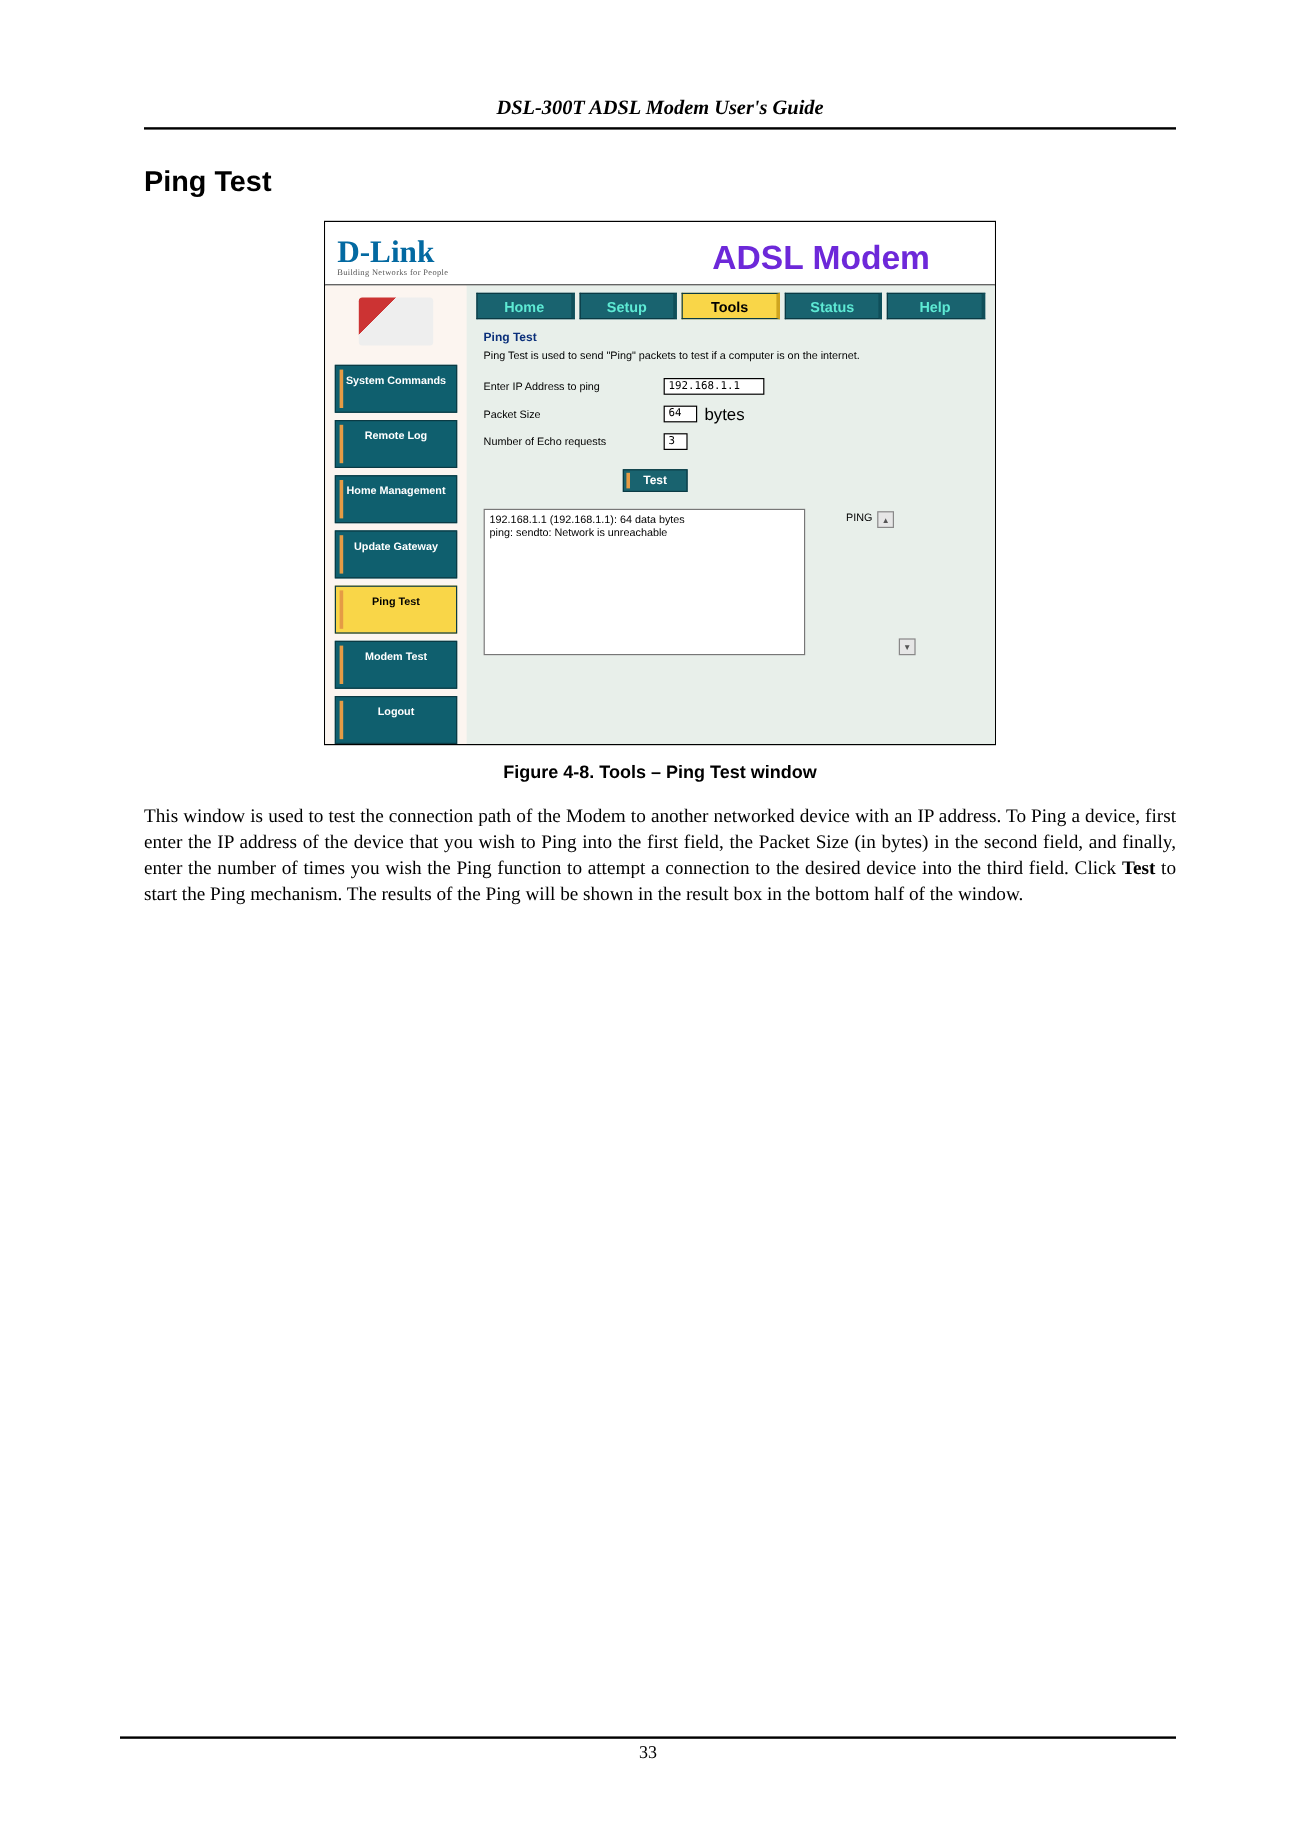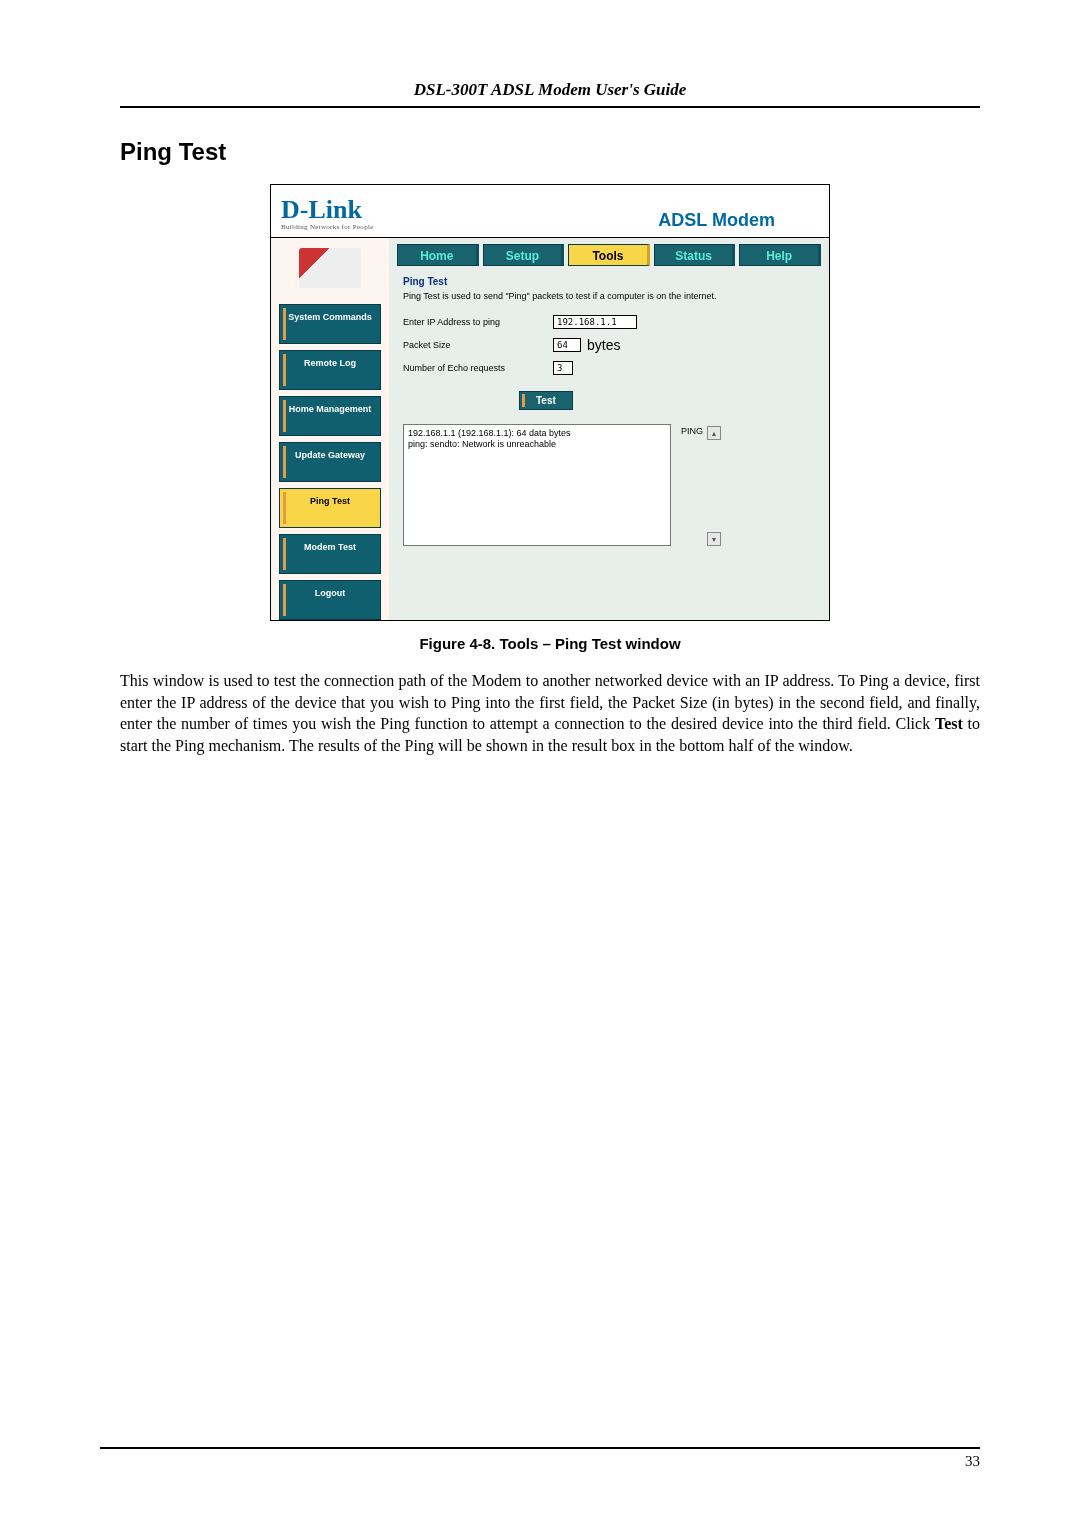--- a/index.html
+++ b/index.html
@@ -31,21 +31,21 @@
   .shot-wrap { width: 560px; margin: 0 auto 14px auto; border: 1px solid #000; }
   .shot-top {
     display: flex; align-items: flex-end; justify-content: space-between;
     padding: 10px 14px 6px 10px; background: #fff;
   }
   .brand {
     font-family: "Times New Roman", serif; font-weight: bold; font-size: 26px;
     color: #0369a1;
   }
   .brand-sub { font-size: 7px; color: #555; margin-top: -2px; letter-spacing: .3px; }
-  .product-title { font-family: Arial, sans-serif; font-weight: bold; font-size: 18px; color: #0369a1; margin-right: 40px; }
+  .product-title { font-family: Arial, sans-serif; font-weight: bold; font-size: 28px; color: #6d28d9; margin-right: 40px; }
   .shot-sep { border: none; border-top: 1px solid #000; }
   .shot-body { display: flex; background: #e8efea; }
   .side-col {
     width: 118px; background: #fcf5f0; padding-top: 6px;
     display: flex; flex-direction: column; align-items: center; gap: 6px;
   }
   .side-ill {
     width: 62px; height: 40px; margin: 4px 0 10px 0;
     background: linear-gradient(135deg,#c33 0 30%,#eee 30% 100%);
     border-radius: 3px;
@@ -101,21 +101,21 @@
   .caption {
     text-align: center; font-family: Arial, Helvetica, sans-serif;
     font-weight: bold; font-size: 15px; margin: 6px 0 18px 0;
   }
   .body-para {
     font-size: 16px; line-height: 1.35; text-align: justify;
   }
   .body-para .boldw { font-weight: bold; }
   .footer {
     position: absolute; left: 100px; right: 100px; bottom: 58px;
-    text-align: right;
+    text-align: center;
   }
   .footer hr { border: none; border-top: 2px solid #000; margin-bottom: 4px; }
   .footer .pg { font-size: 15px; }
 </style>
 </head>
 <body>
 
 <div class="guide-header">DSL-300T ADSL Modem User's Guide</div>
 <hr class="hr-top">
 
@@ -167,21 +167,21 @@
           <input class="inp echo" value="3" style="">
         </div>
 
         <div class="test-btn">Test</div>
 
         <div class="result-wrap">
           <div class="result-box">
             <div>192.168.1.1 (192.168.1.1): 64 data bytes</div>
             <div>ping: sendto: Network is unreachable</div>
           </div>
-          <div style="display:flex;flex-direction:column;justify-content:space-between;">
+          <div style="display:flex;flex-direction:row;justify-content:space-between;padding-left:24px;">
             <div style="display:flex;">
               <span class="ping-label">PING</span>
               <span class="scroll-stub">▴</span>
             </div>
             <span class="scroll-stub scroll-bot">▾</span>
           </div>
         </div>
       </div>
     </div>
   </div>

